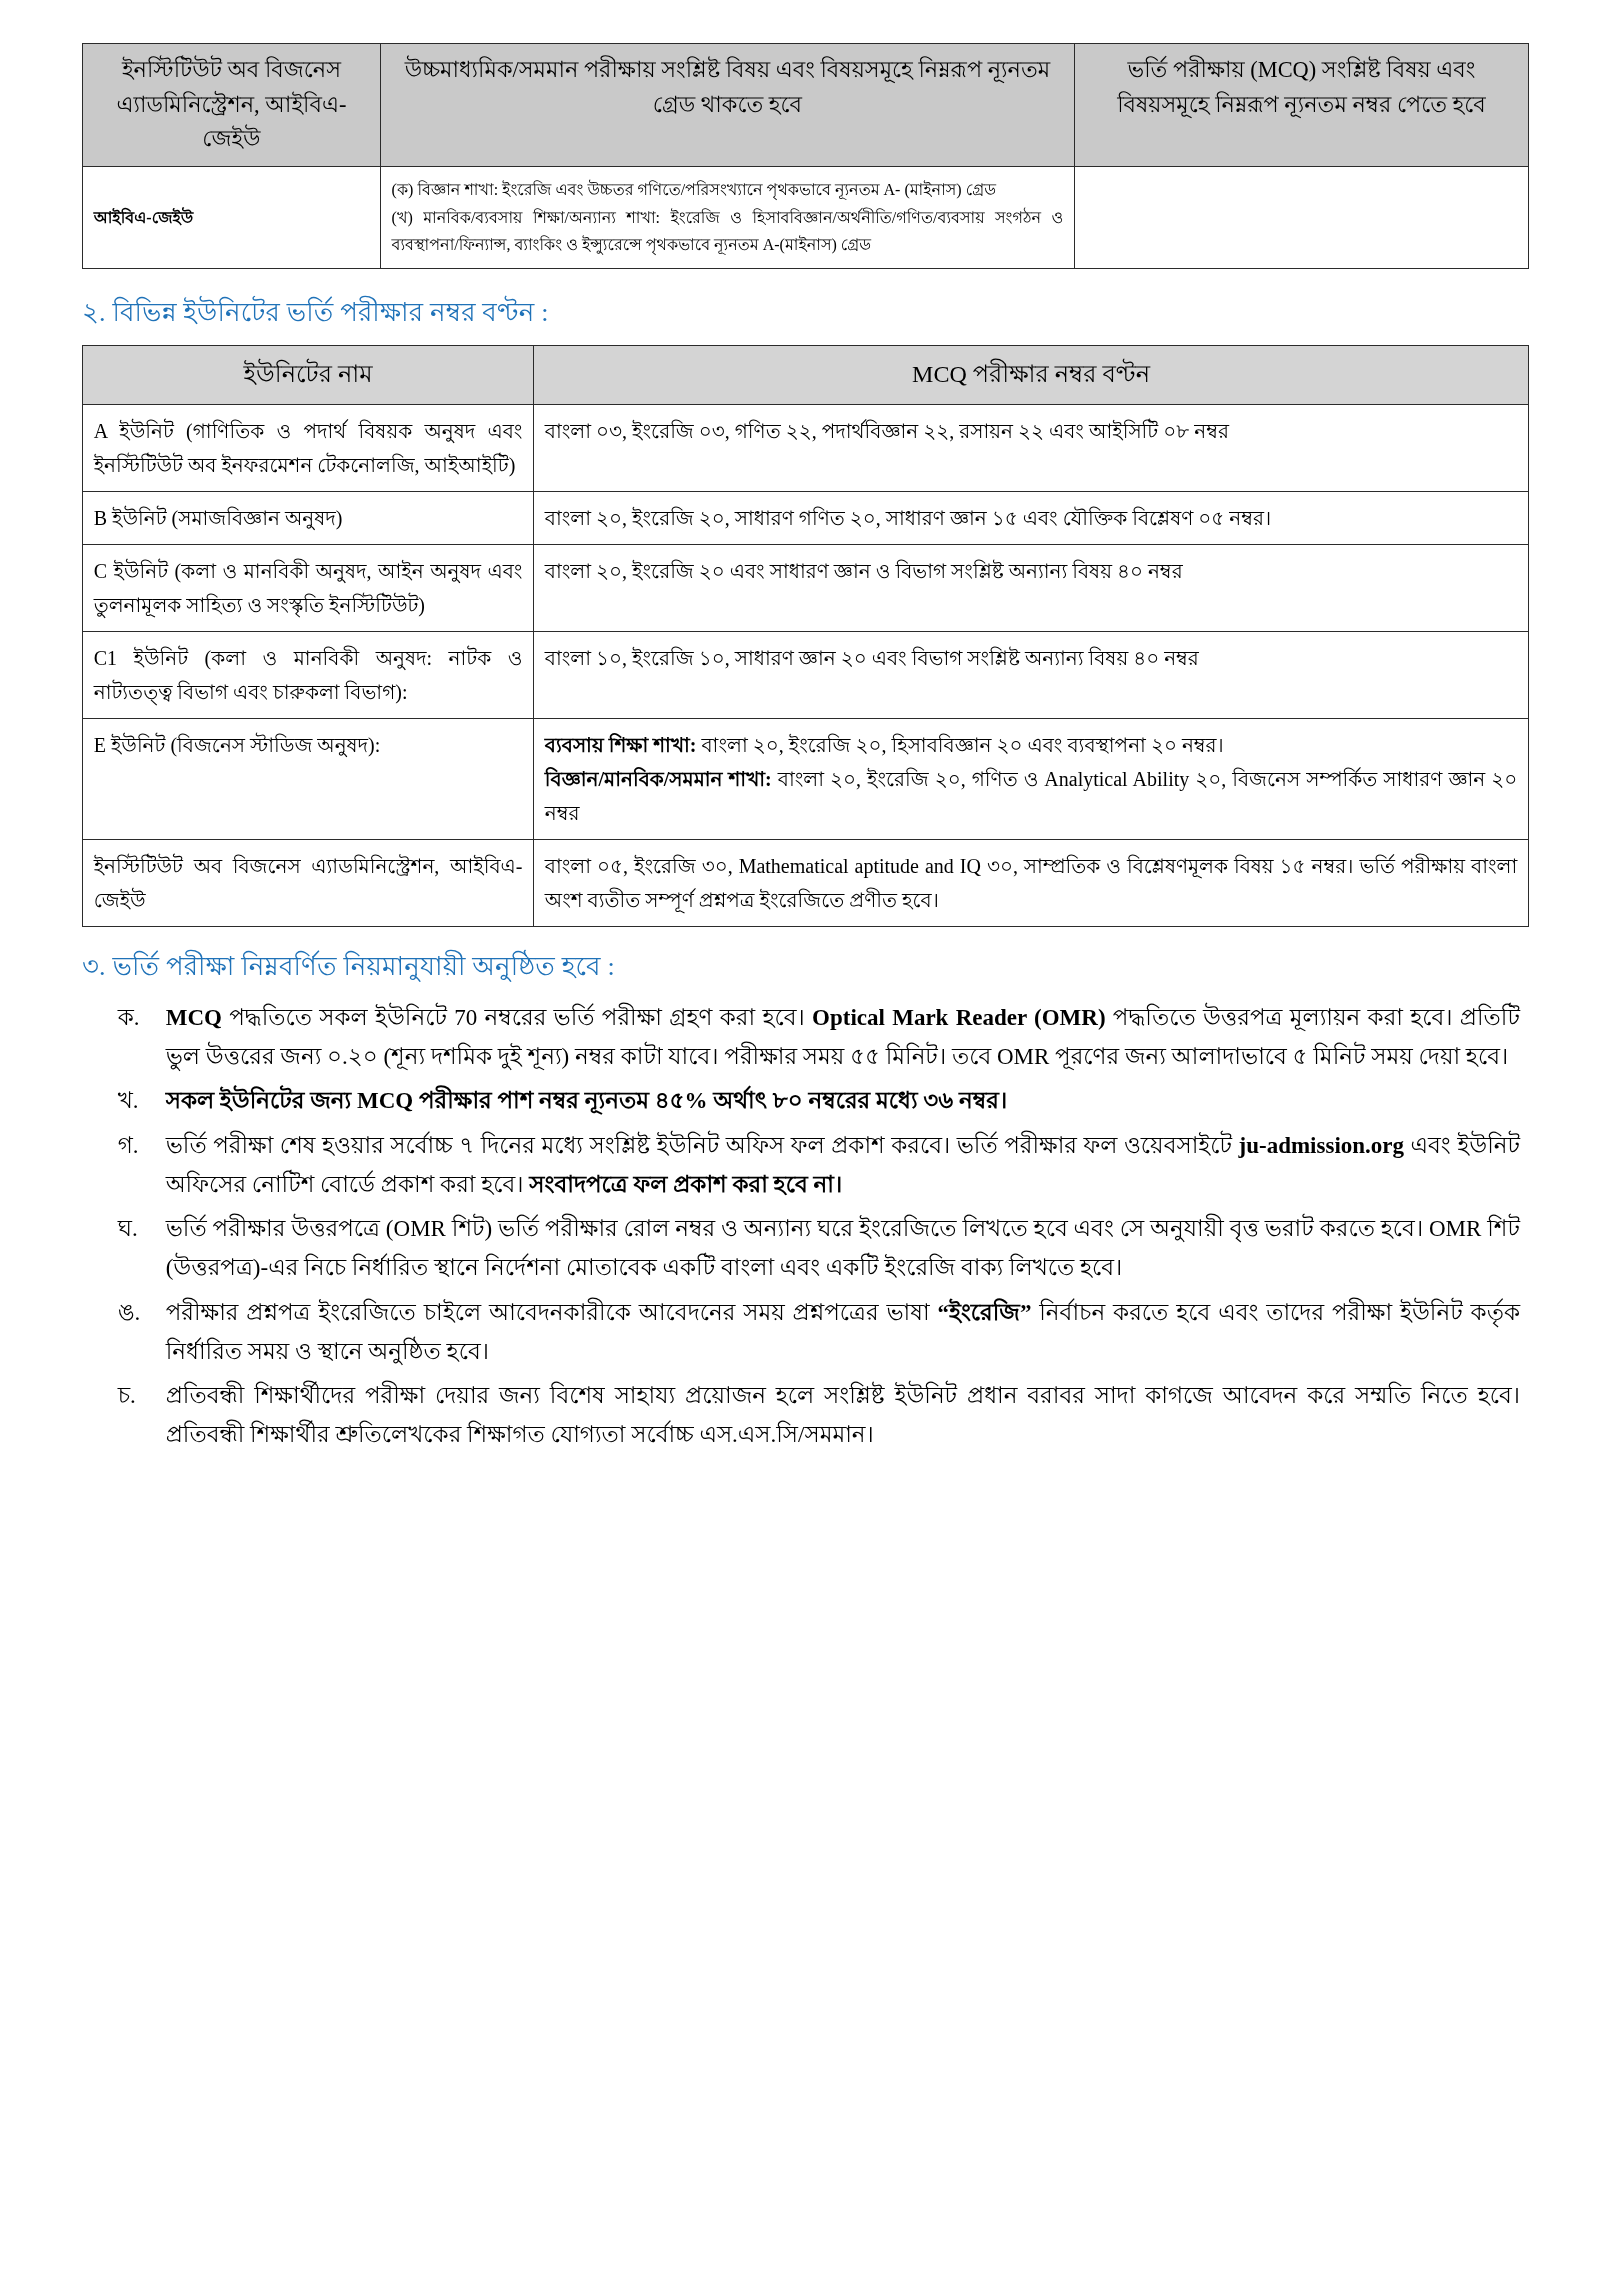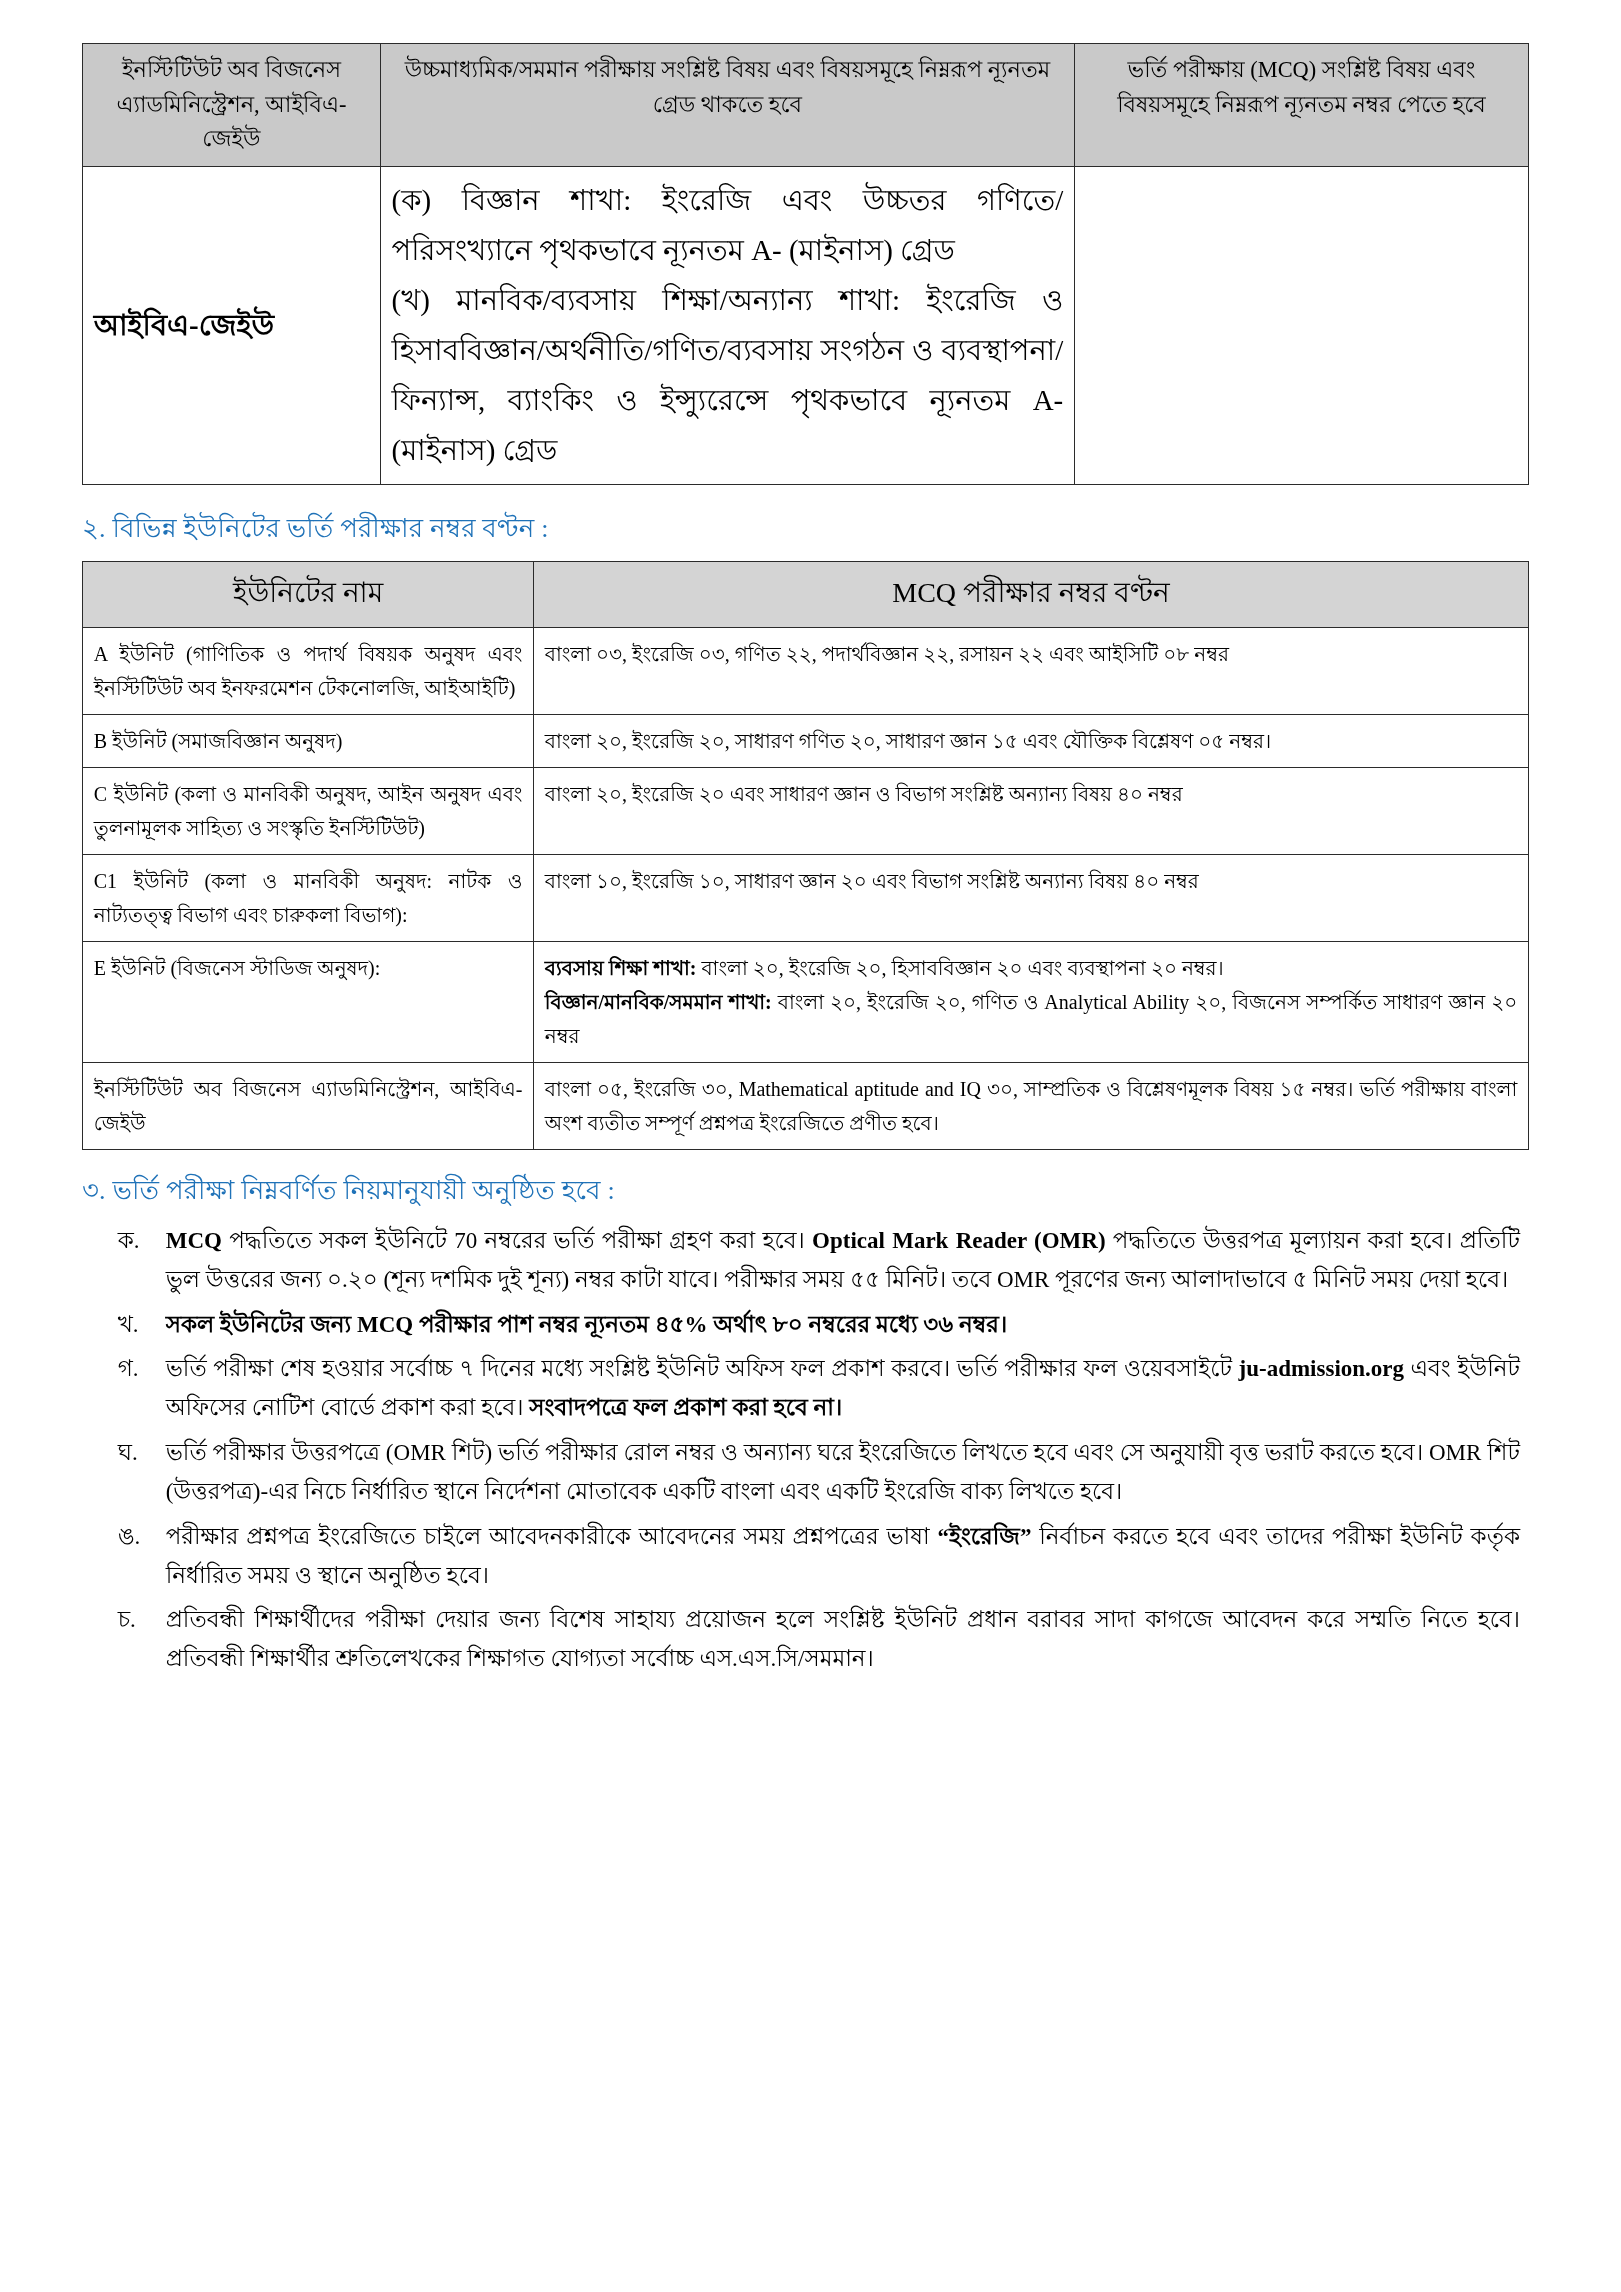--- a/index.html
+++ b/index.html
@@ -44,21 +44,21 @@
   .table-grade th {
     background: #c9c9c9;
     text-align: center;
     vertical-align: middle;
     font-weight: normal;
     font-size: 22.4px;
     line-height: 1.55;
     padding: 14.3px 12.5px;
   }
   .table-grade td {
-    font-size: 29px;
+    font-size: 16px;
     line-height: 1.72;
   }
   .col-inst  { width: 20.6%; }
   .col-req   { width: 48.0%; }
   .col-mcq   { width: 31.4%; }
 
   .cell-center-middle {
     vertical-align: middle !important;
     font-weight: bold;
   }
@@ -85,21 +85,21 @@
 
   
   .table-units {
     margin-top: 1.8px;
   }
   .table-units th {
     background: #d4d4d4;
     text-align: center;
     vertical-align: middle;
     font-weight: normal;
-    font-size: 28px;
+    font-size: 24px;
     padding: 10.7px 9px;
   }
   .table-units td {
     font-size: 20px;
     line-height: 1.70;
     padding: 7.2px 10.7px 9px 10.7px;
   }
   .u-col-name { width: 31.2%; }
   .u-col-dist { width: 68.8%; }
   .u-row-name { text-align: justify; text-justify: inter-word; }

